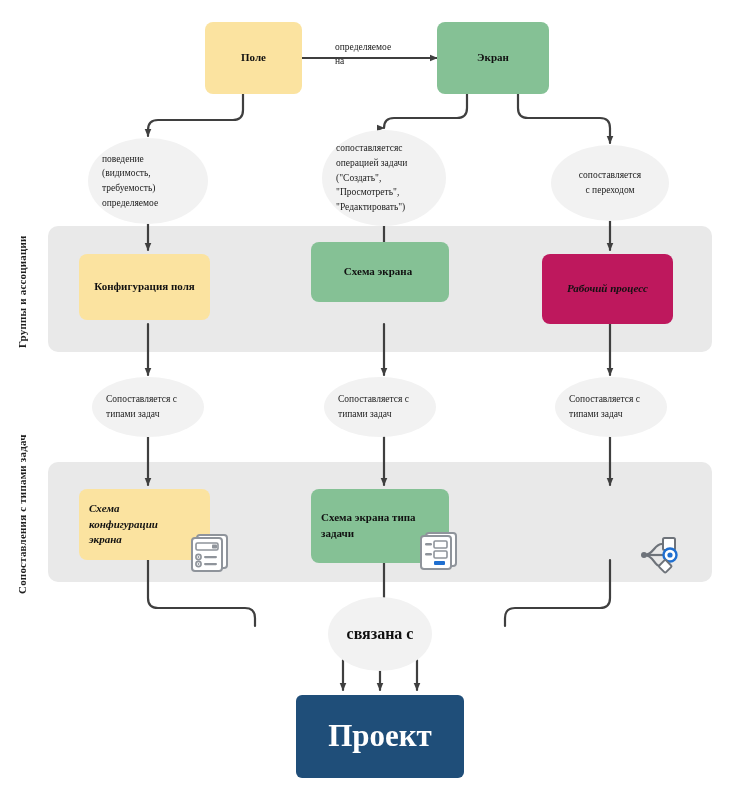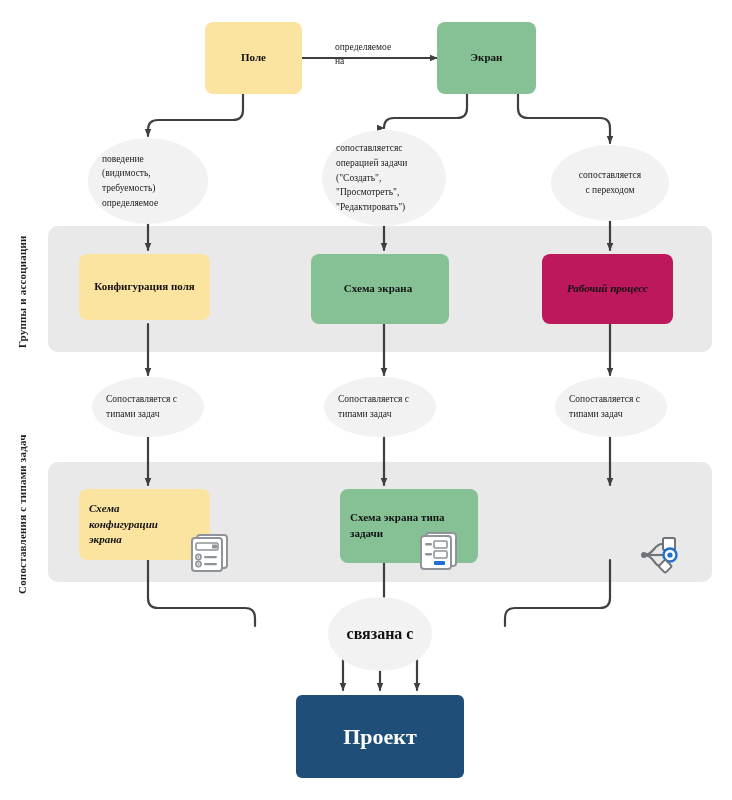--- a/index.html
+++ b/index.html
@@ -65,29 +65,29 @@
   .node.left-align {
     justify-content: flex-start;
     text-align: left;
   }
   .node-yellow { background: #fbe3a0; }
   .node-green  { background: #85c195; }
   .node-blue   { background: #be185d; font-style: italic; }
   .node-navy   { background: #1f4e79; color: #ffffff; }
 
   #n-pole      { left: 205px; top: 22px;  width: 97px;  height: 72px; }
-  #n-ekran     { left: 437px; top: 22px;  width: 99px; height: 72px; }
+  #n-ekran     { left: 437px; top: 22px;  width: 112px; height: 72px; }
   #n-konfig    { left: 79px;  top: 254px; width: 131px; height: 66px; }
-  #n-shema-ekr { left: 311px; top: 254px; width: 138px; height: 70px; padding-left: 6px; }
+  #n-shema-ekr { left: 311px; top: 242px; width: 138px; height: 60px; padding-left: 6px; }
   #n-rabproc   { left: 542px; top: 254px; width: 131px; height: 70px; }
   #n-shemakonf { left: 79px;  top: 489px; width: 131px; height: 71px; font-style: italic; }
-  #n-shemaekt  { left: 311px; top: 489px; width: 138px; height: 74px; margin-left: 29px; }
+  #n-shemaekt  { left: 311px; top: 489px; width: 138px; height: 74px; }
   #n-shemarab  { left: 542px; top: 489px; width: 131px; height: 71px; }
   #n-proekt    { left: 296px; top: 695px; width: 168px; height: 83px;
-                 font-size: 22px; border-radius: 6px; }
+                 font-size: 31px; border-radius: 6px; }
 
   .ellipse {
     position: absolute;
     box-sizing: border-box;
     background: #f2f2f2;
     border-radius: 50%;
     display: flex;
     align-items: center;
     font-family: "Liberation Serif", "DejaVu Serif", serif;
     font-size: 9.5px;

